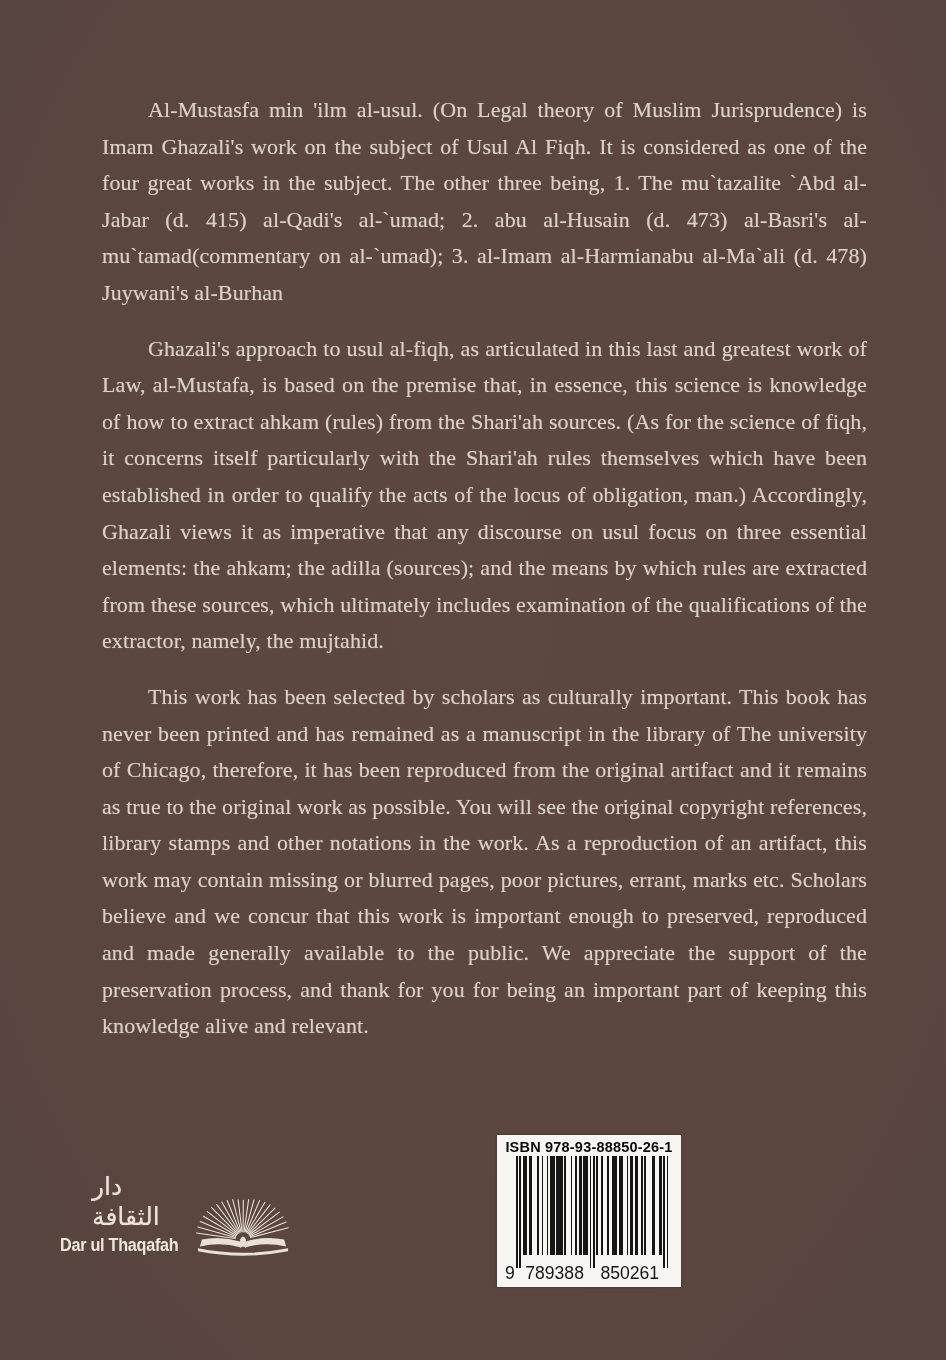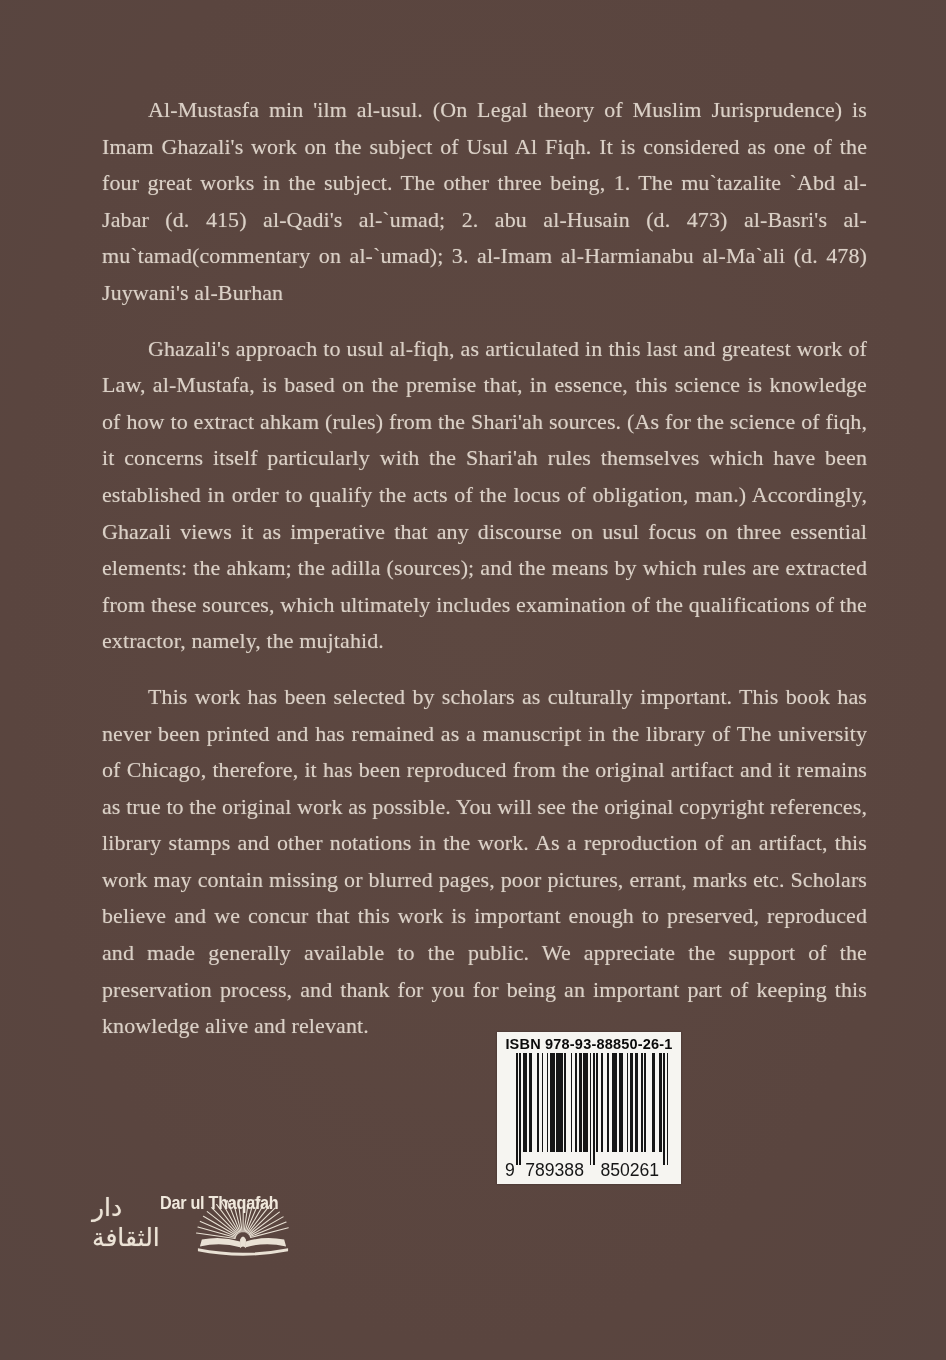--- a/index.html
+++ b/index.html
@@ -16,36 +16,36 @@
     position:absolute;left:95px;top:92px;width:772px;
     color:#dad0c6;
     font-size:22px;line-height:36.6px;
     text-align:justify;
     text-shadow:0 0 1px rgba(218,208,198,.55);
     letter-spacing:.1px;
   }
   .text-block p{margin:0 0 19px 7px;text-indent:46px;}
   
   .barcode-box{
-    position:absolute;left:497px;top:1032px;width:184px;height:152px;
+    position:absolute;left:497px;top:1135px;width:184px;height:152px;
     background:#f6f5f1;box-sizing:border-box;padding:3px 8px 0 8px;
     box-shadow:0 0 2px rgba(0,0,0,.35);
   }
   .isbn-label{
     font-family:"Liberation Sans",sans-serif;font-weight:bold;
     font-size:14.5px;color:#0b0b0b;text-align:center;white-space:nowrap;
     letter-spacing:.2px;line-height:18px;
   }
   .barcode-svg{display:block;margin:0 auto;}
   
   .publisher-logo{
     position:absolute;left:92px;top:1166px;width:200px;height:90px;
     display:flex;align-items:flex-end;
   }
-  .logo-text-col{width:100px;display:flex;flex-direction:row;align-items:flex-start;}
+  .logo-text-col{width:100px;display:flex;flex-direction:column;align-items:flex-end;}
   .logo-arabic{
     font-family:"DejaVu Sans",sans-serif;
     font-size:25px;line-height:30px;color:#ece3d6;
     text-shadow:0 0 1px rgba(236,227,214,.6);
     margin-bottom:3px;
   }
   .logo-latin{
     font-family:"Liberation Sans",sans-serif;font-weight:bold;
     font-size:18px;color:#f0e8dc;white-space:nowrap;
     transform:scaleX(.9);transform-origin:left center;

